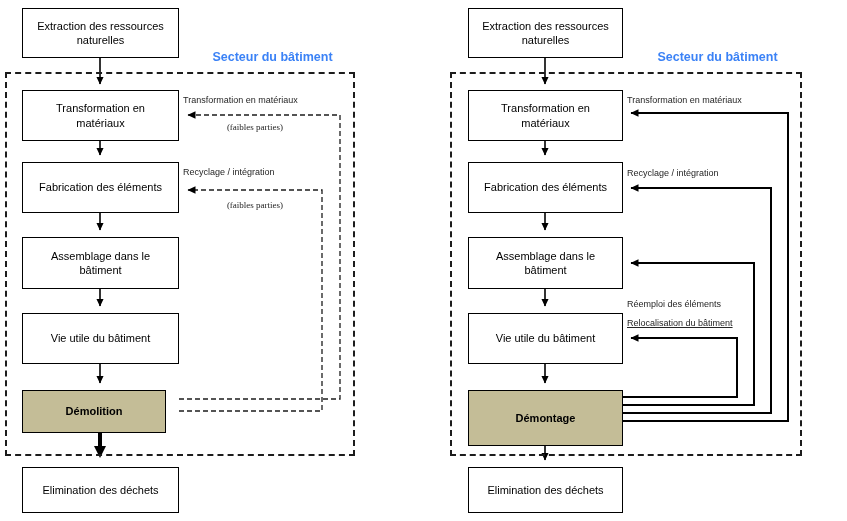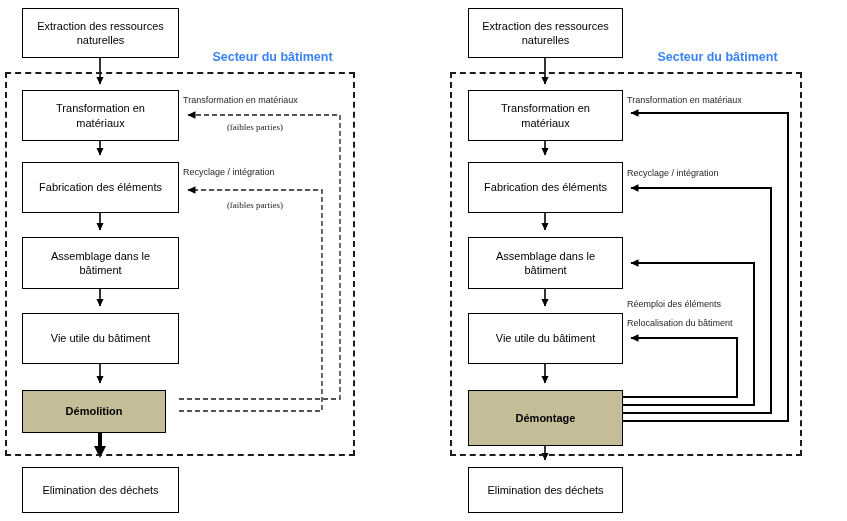--- a/index.html
+++ b/index.html
@@ -79,15 +79,15 @@
   <div class="box" style="left:468px; top:90px;  width:155px; height:51px;">Transformation en matériaux</div>
   <div class="box" style="left:468px; top:162px; width:155px; height:51px;">Fabrication des éléments</div>
   <div class="box" style="left:468px; top:237px; width:155px; height:52px;">Assemblage  dans le bâtiment</div>
   <div class="box" style="left:468px; top:313px; width:155px; height:51px;">Vie utile du bâtiment</div>
   <div class="box highlight" style="left: 468px; top: 390px; width: 155px; height: 56px; background: rgb(196, 189, 151);">Démontage</div>
   <div class="box" style="left:468px; top:467px; width:155px; height:46px;">Elimination des déchets</div>
 
   <div class="flabel" style="left:627px; top:95px;">Transformation en matériaux</div>
   <div class="flabel" style="left:627px; top:168px;">Recyclage / intégration</div>
   <div class="flabel" style="left:627px; top:255px;margin-top:44px;">Réemploi des éléments</div>
-  <div class="flabel" style="left:627px; top:318px;">Relocalisation du bâtiment</div>
+  <div class="flabel" style="left:627px; top:318px;text-decoration:underline;">Relocalisation du bâtiment</div>
 
 </div>
 
 </body></html>

